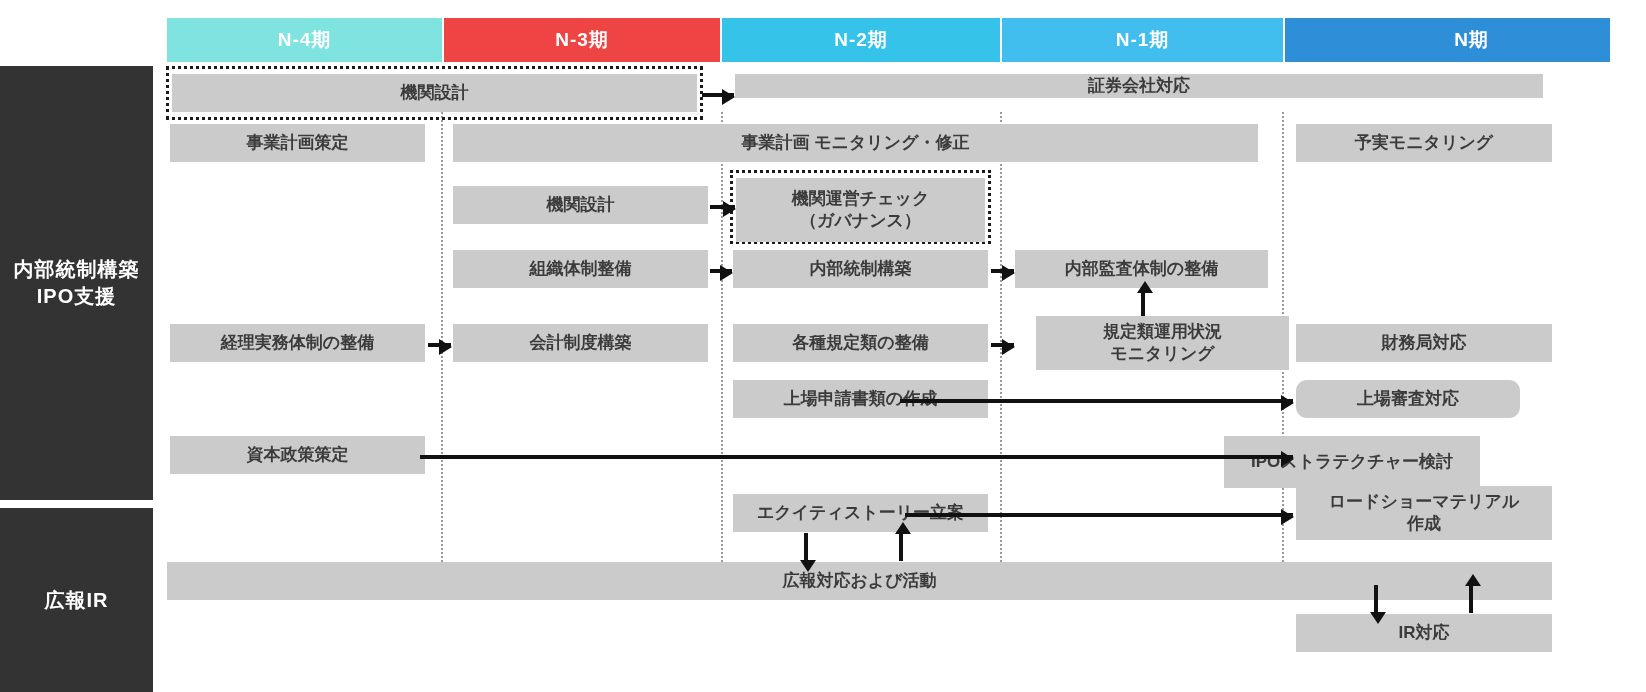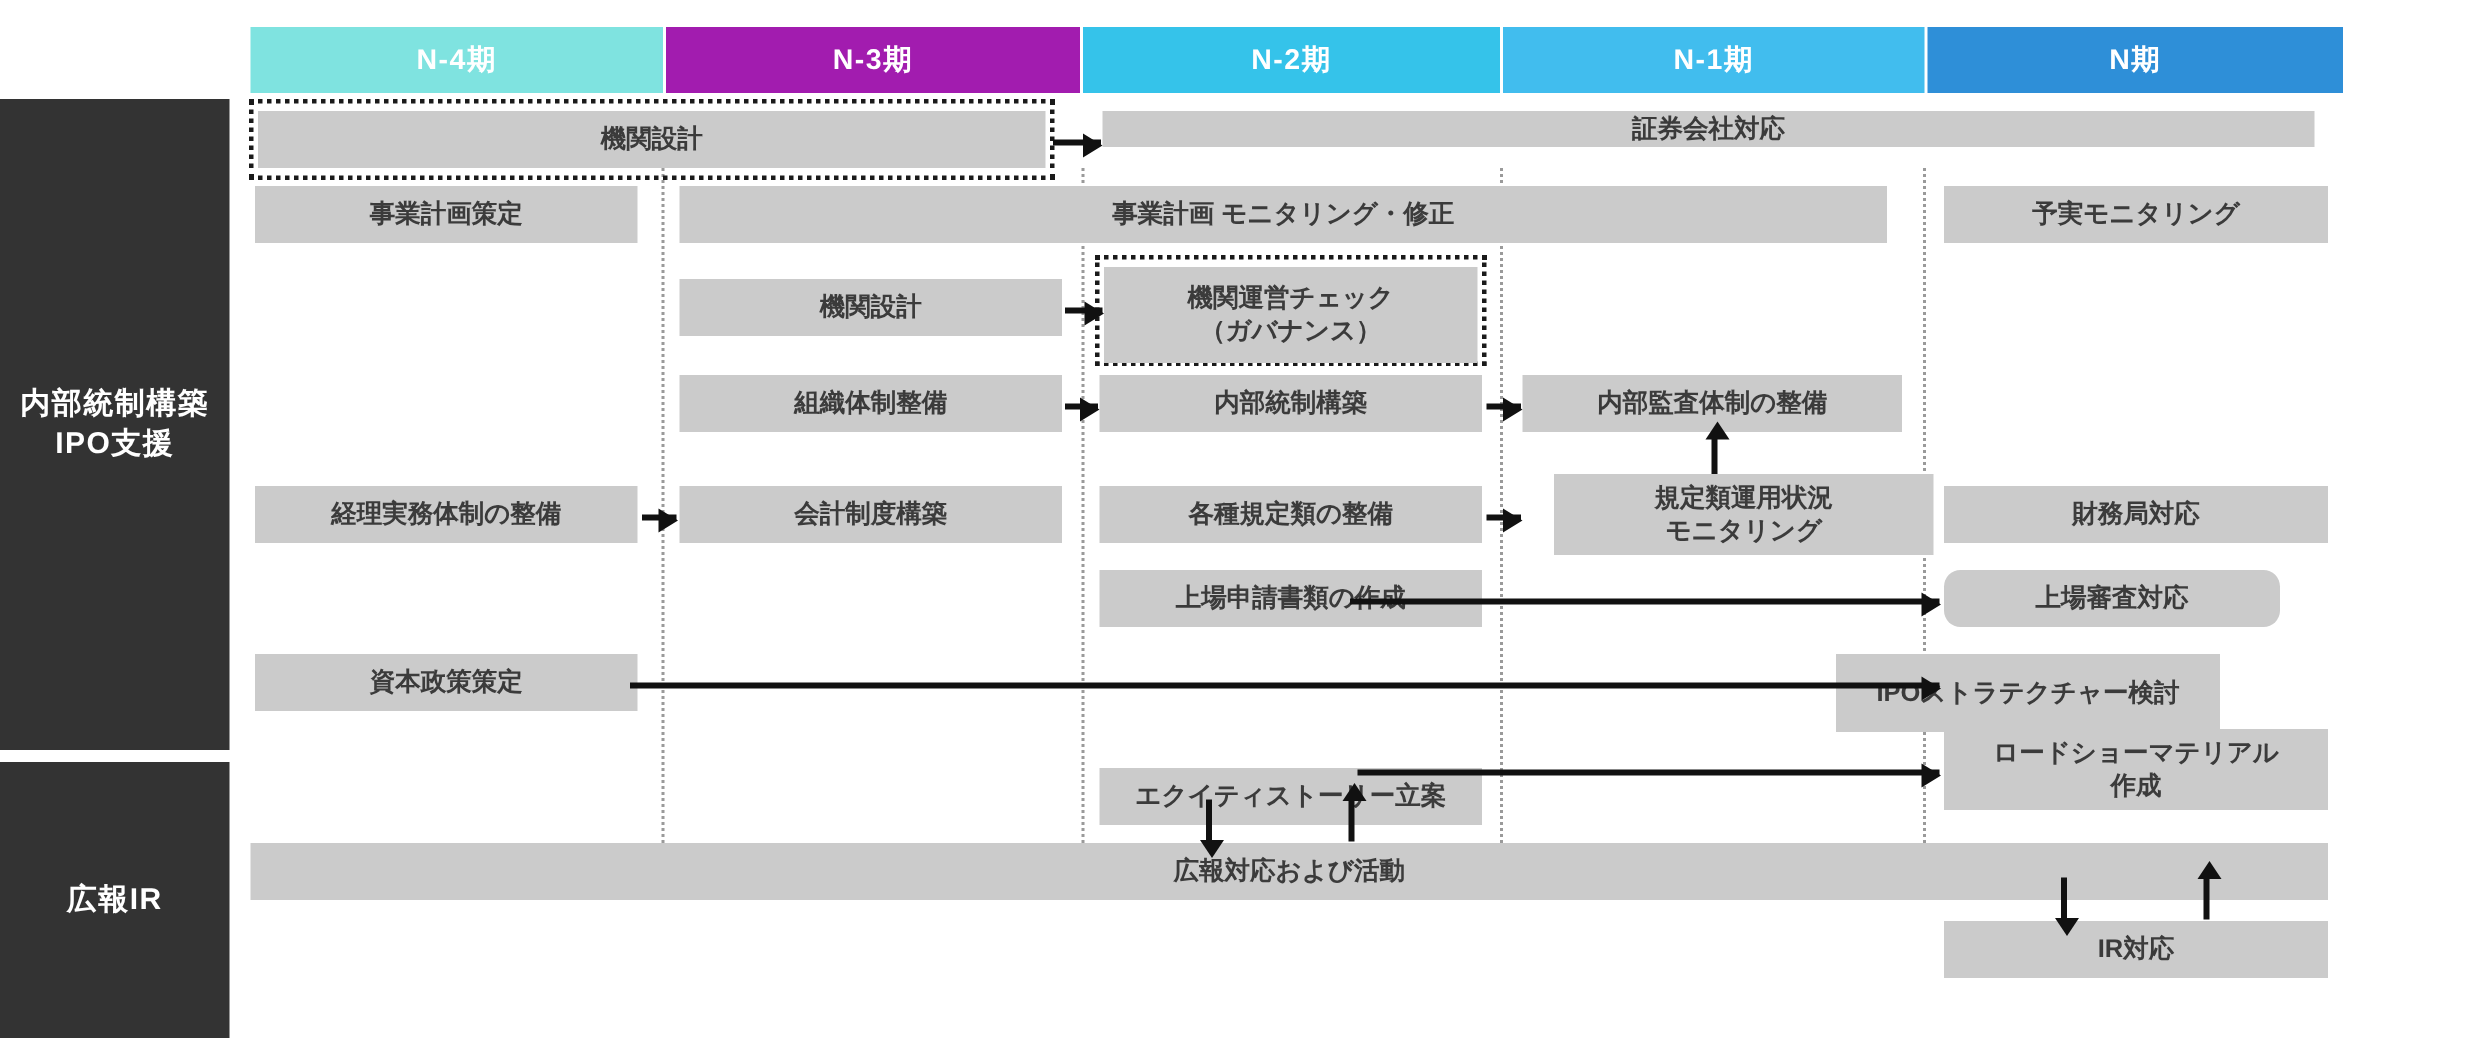--- a/index.html
+++ b/index.html
@@ -55,24 +55,24 @@
     border-bottom:12px solid #111;border-left:8px solid transparent;border-right:8px solid transparent;
   }
 </style>
 </head>
 <body>
 
 <div id="canvas">
 
   <div id="phase-headers">
       <div class="phase-head" style="left: 167px; width: 275px; background: rgb(127, 227, 224);">N-4期</div>
-      <div class="phase-head" style="left: 444px; width: 276px; background: #a21caf; text-align: right;">N-3期</div>
+      <div class="phase-head" style="left: 444px; width: 276px; background: #ef4444; text-align: right;">N-3期</div>
       <div class="phase-head" style="left: 722px; width: 278px; background: rgb(53, 195, 234);">N-2期</div>
       <div class="phase-head" style="left: 1002px; width: 281px; background: rgb(65, 189, 238);">N-1期</div>
-      <div class="phase-head" style="left: 1285px; width: 277px; background: rgb(46, 143, 216);">N期</div>
+      <div class="phase-head" style="left: 1285px; width: 277px; background: rgb(46, 143, 216); padding-left: 48px;">N期</div>
     </div>
   <div id="category-rails">
       <div class="rail" style="top: 66px; height: 434px; width: 153px; white-space: pre-line;">内部統制構築
 IPO支援</div>
       <div class="rail" style="top: 508px; height: 184px; width: 153px; white-space: pre-line;">広報IR</div>
     </div>
   <div id="separator-layer">
       <div class="vsep" style="left: 441px; top: 112px; height: 478px;"></div>
       <div class="vsep" style="left: 721px; top: 112px; height: 478px;"></div>
       <div class="vsep" style="left: 1000px; top: 112px; height: 478px;"></div>
@@ -95,21 +95,21 @@
       <div class="box" style="left: 170px; top: 324px; width: 255px; height: 38px; white-space: pre-line;">経理実務体制の整備</div>
       <div class="box" style="left: 453px; top: 324px; width: 255px; height: 38px; white-space: pre-line;">会計制度構築</div>
       <div class="box" style="left: 733px; top: 324px; width: 255px; height: 38px; white-space: pre-line;">各種規定類の整備</div>
       <div class="box" style="left: 1015px; top: 316px; width: 253px; height: 54px; white-space: pre-line; margin-left: 21px;">規定類運用状況
 モニタリング</div>
       <div class="box" style="left: 1296px; top: 324px; width: 256px; height: 38px; white-space: pre-line;">財務局対応</div>
       <div class="box" style="left: 733px; top: 380px; width: 255px; height: 38px; white-space: pre-line;">上場申請書類の作成</div>
       <div class="box" style="left: 1296px; top: 380px; width: 224px; height: 38px; white-space: pre-line; border-radius: 11px;">上場審査対応</div>
       <div class="box" style="left: 170px; top: 436px; width: 255px; height: 38px; white-space: pre-line;">資本政策策定</div>
       <div class="box" style="left: 1224px; top: 436px; width: 256px; height: 52px; white-space: pre-line;">IPOストラテクチャー検討</div>
-      <div class="box" style="left: 733px; top: 512px; width: 255px; height: 38px; white-space: pre-line;">エクイティストーリー立案</div>
+      <div class="box" style="left: 733px; top: 494px; width: 255px; height: 38px; white-space: pre-line;">エクイティストーリー立案</div>
       <div class="box" style="left: 1296px; top: 486px; width: 256px; height: 54px; white-space: pre-line;">ロードショーマテリアル
 作成</div>
       <div class="box" style="left: 167px; top: 562px; width: 1385px; height: 38px; white-space: pre-line;">広報対応および活動</div>
       <div class="box" style="left: 1296px; top: 614px; width: 256px; height: 38px; white-space: pre-line;">IR対応</div>
     </div>
   <div id="arrow-layer">
       <div class="arrow-h" style="left: 702px; top: 93px; width: 32px;"></div>
       <div class="arrow-h" style="left: 710px; top: 205px; width: 25px;"></div>
       <div class="arrow-h" style="left: 710px; top: 269px; width: 22px;"></div>
       <div class="arrow-h" style="left: 991px; top: 269px; width: 23px;"></div>

